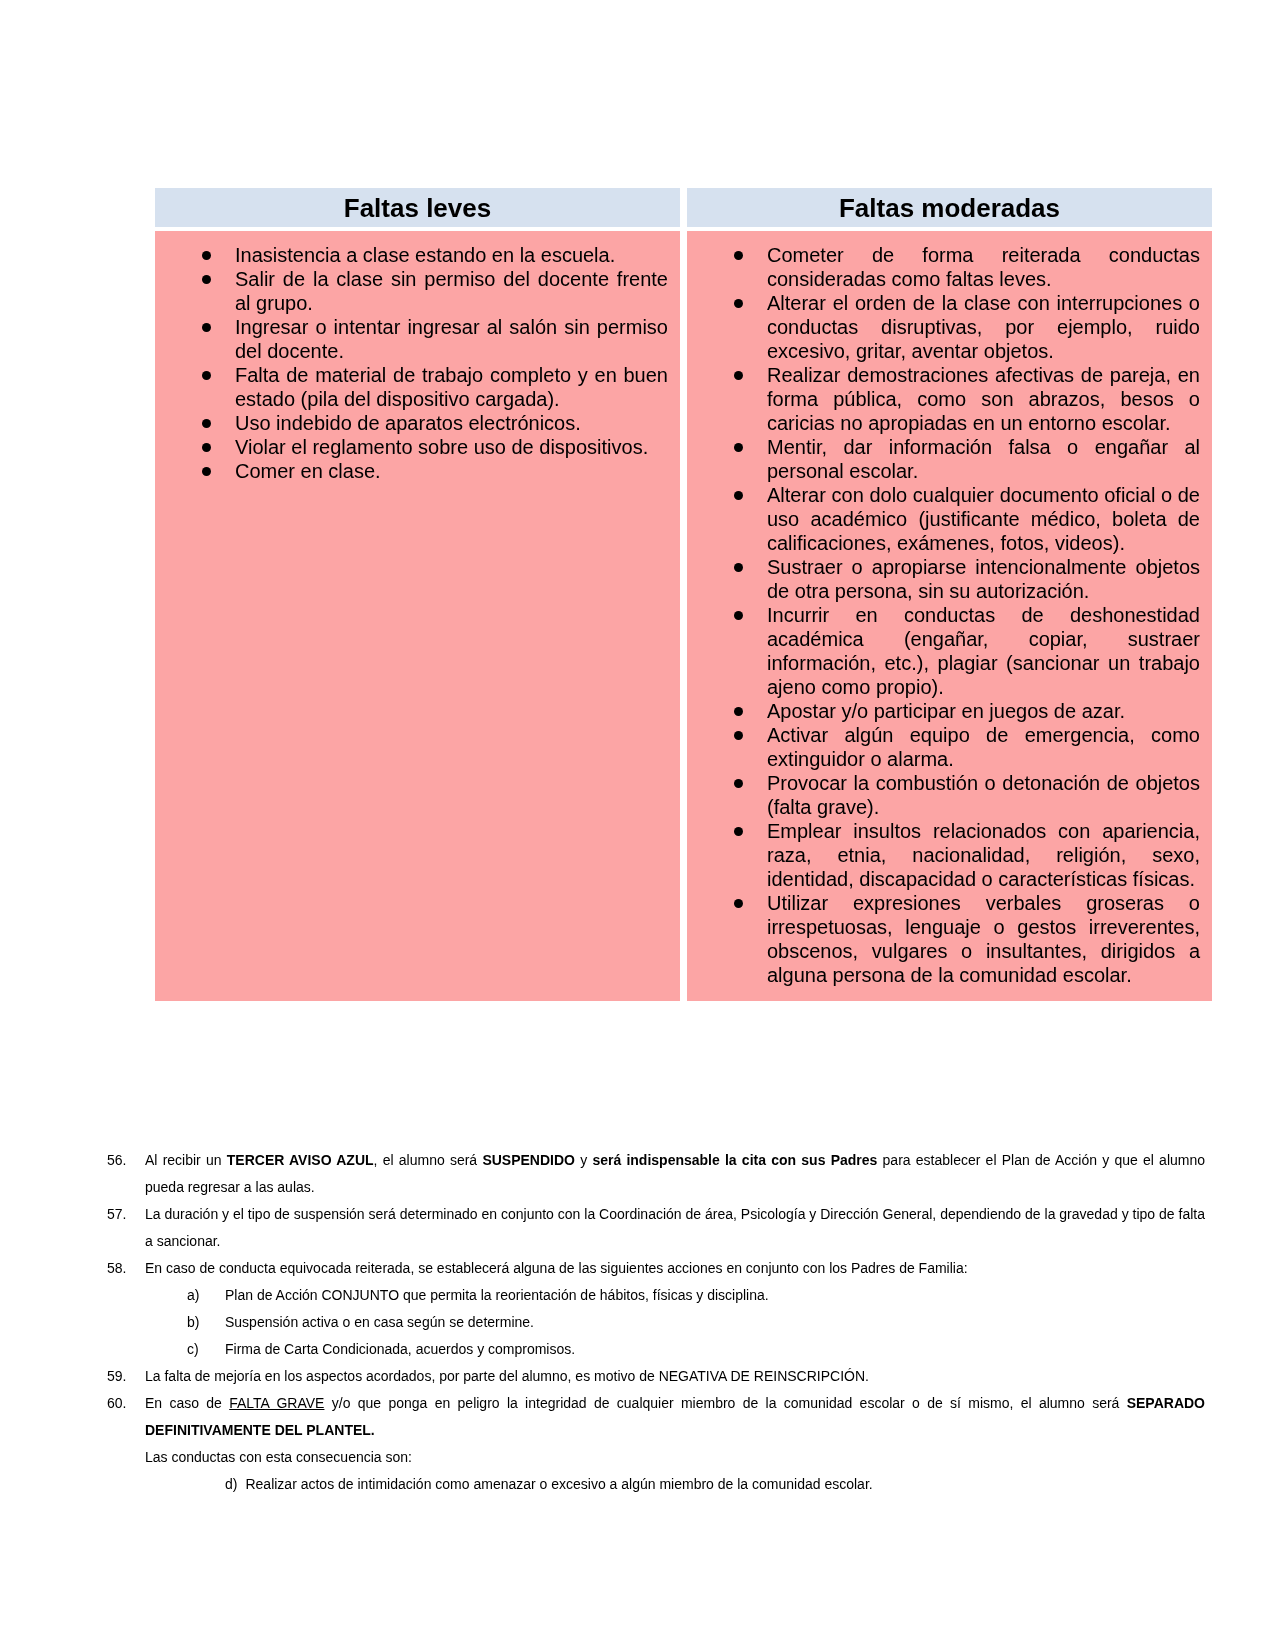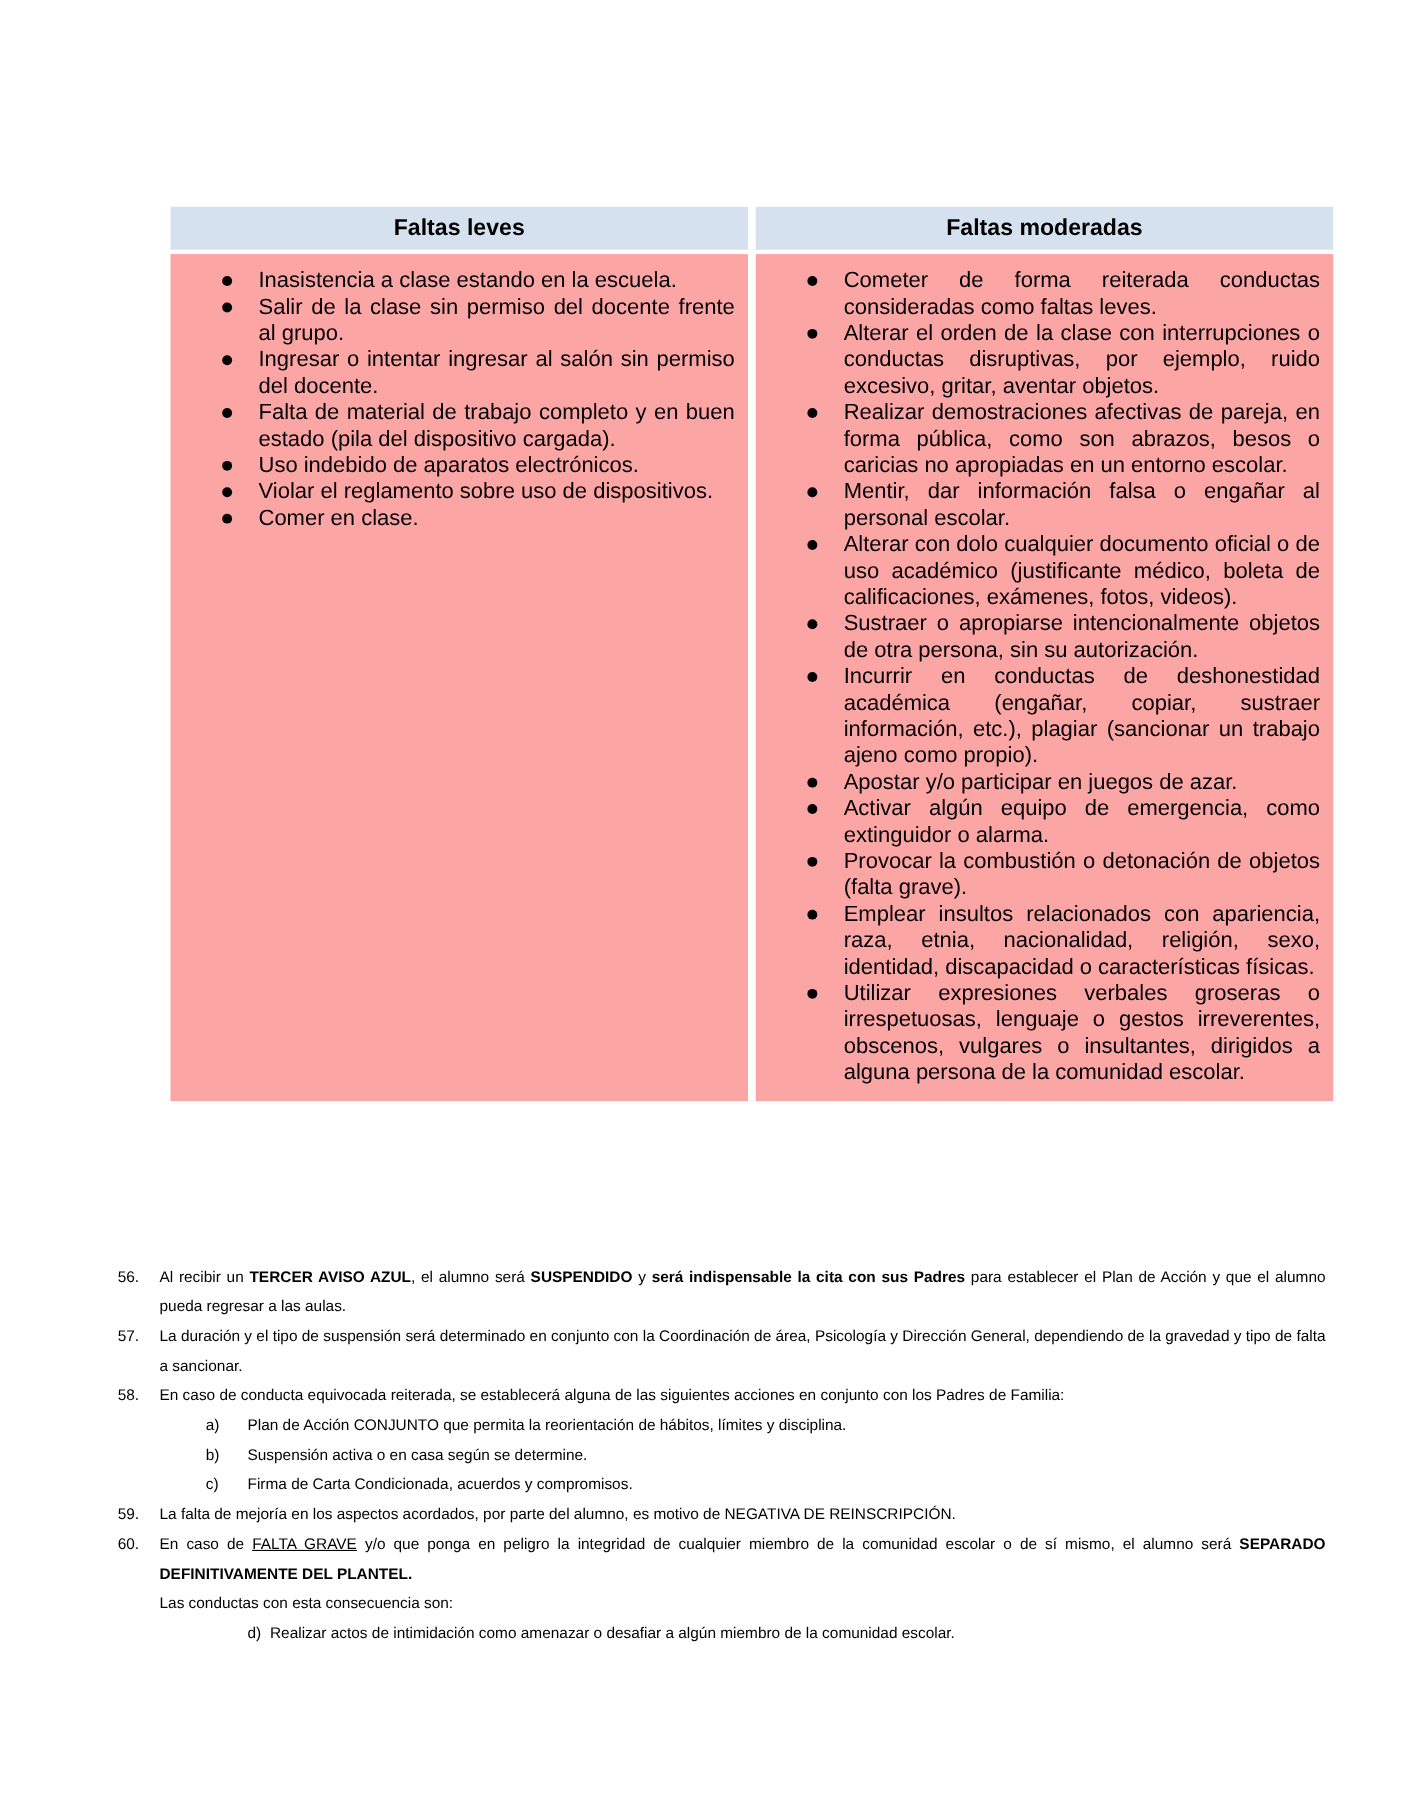--- a/index.html
+++ b/index.html
@@ -22,21 +22,21 @@
     font-size: 20px;
     line-height: 24px;
   }
   .thead { display: flex; gap: 7px; }
   .th {
     flex: 1;
     background: #d6e1ef;
     font-weight: bold;
     text-align: center;
     padding: 8px 0 7px 0;
-    font-size: 21px;
+    font-size: 26px;
   }
   .tbody { display: flex; gap: 7px; margin-top: 4px; align-items: stretch; }
   .td {
     flex: 1;
     background: #fca5a5;
     padding: 12px 12px 14px 0;
     box-sizing: border-box;
   }
   .td ul { margin: 0; padding: 0; list-style: none; }
   .td li {
@@ -134,21 +134,21 @@
         <span>La duración y el tipo de suspensión será determinado en conjunto con la Coordinación de área, Psicología y Dirección General, dependiendo de la gravedad y tipo de falta a sancionar.</span>
       </div>
     </div>
 
     <div class="num-item">
       <div class="num">58.</div>
       <div class="content">
         <span>En caso de conducta equivocada reiterada, se establecerá alguna de las siguientes acciones en conjunto con los Padres de Familia:</span>
         <div class="sub-item">
           <span class="sub-label">a)</span>
-          <span class="sub-text">Plan de Acción CONJUNTO que permita la reorientación de hábitos, límites y disciplina.</span>
+          <span class="sub-text">Plan de Acción CONJUNTO que permita la reorientación de hábitos, físicas y disciplina.</span>
         </div>
         <div class="sub-item">
           <span class="sub-label">b)</span>
           <span class="sub-text">Suspensión activa o en casa según se determine.</span>
         </div>
         <div class="sub-item">
           <span class="sub-label">c)</span>
           <span class="sub-text">Firma de Carta Condicionada, acuerdos y compromisos.</span>
         </div>
       </div>
@@ -160,20 +160,20 @@
         <span>La falta de mejoría en los aspectos acordados, por parte del alumno, es motivo de NEGATIVA DE REINSCRIPCIÓN.</span>
       </div>
     </div>
 
     <div class="num-item">
       <div class="num">60.</div>
       <div class="content">
         <span>En caso de </span><span class="u">FALTA GRAVE</span><span> y/o que ponga en peligro la integridad de cualquier miembro de la comunidad escolar o de sí mismo, el alumno será </span><span class="b">SEPARADO DEFINITIVAMENTE DEL PLANTEL.</span>
         <div class="note-line">Las conductas con esta consecuencia son:</div>
         <div class="sub-line">
-          <span class="sub-label-inline">d)</span><span>Realizar actos de intimidación como amenazar o desafiar a algún miembro de la comunidad escolar.</span>
+          <span class="sub-label-inline">d)</span><span>Realizar actos de intimidación como amenazar o excesivo a algún miembro de la comunidad escolar.</span>
         </div>
       </div>
     </div>
 
   </section>
 
 </div>
 
 </body></html>

